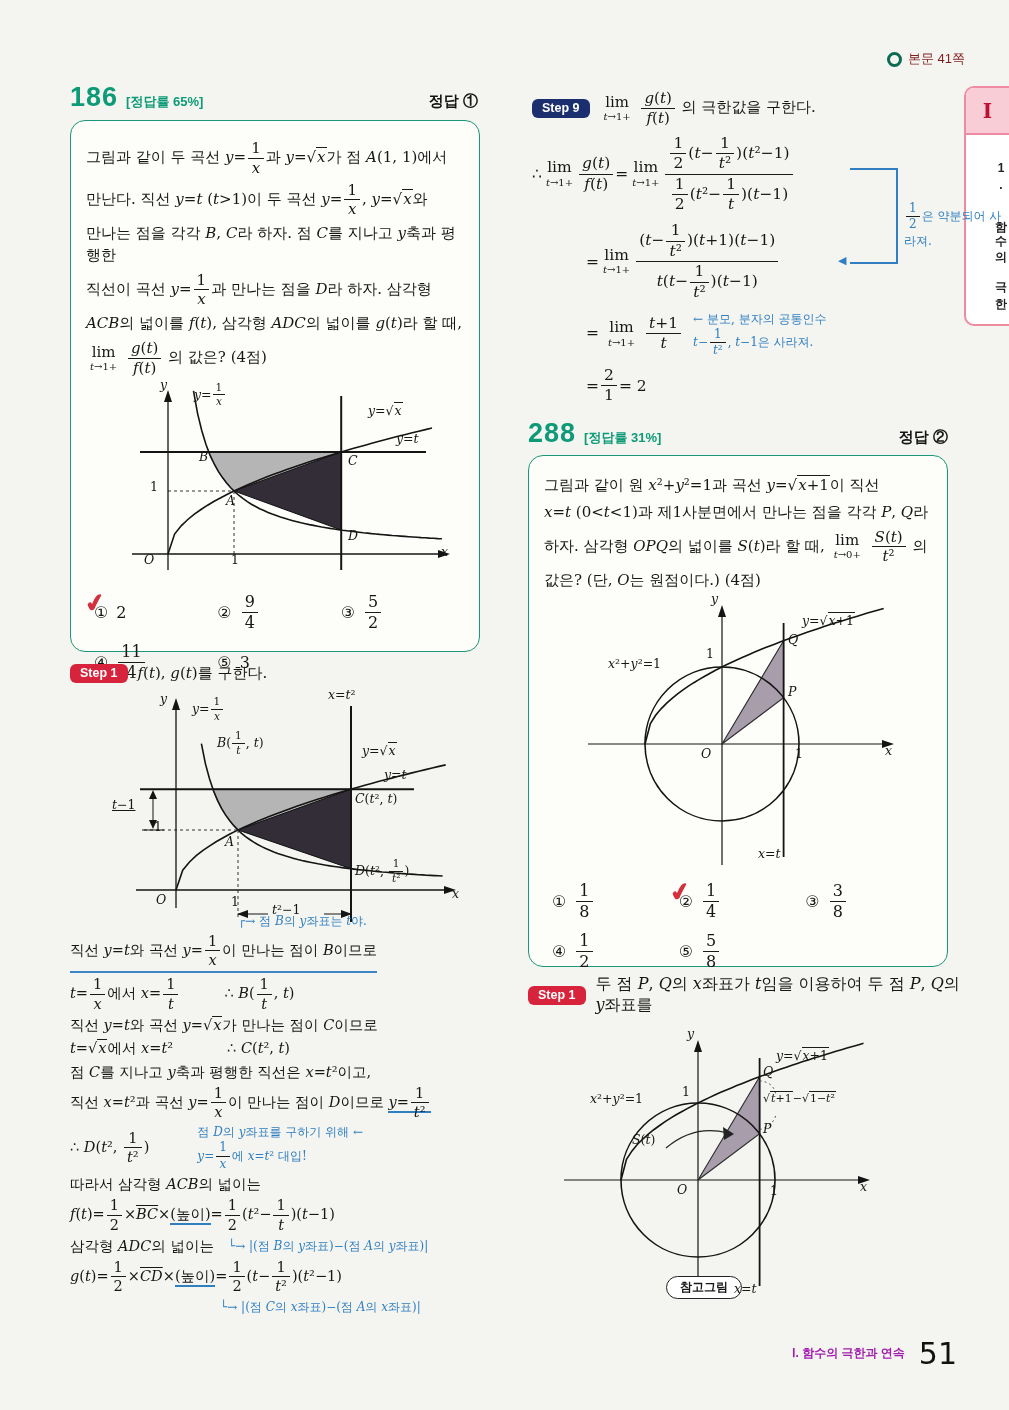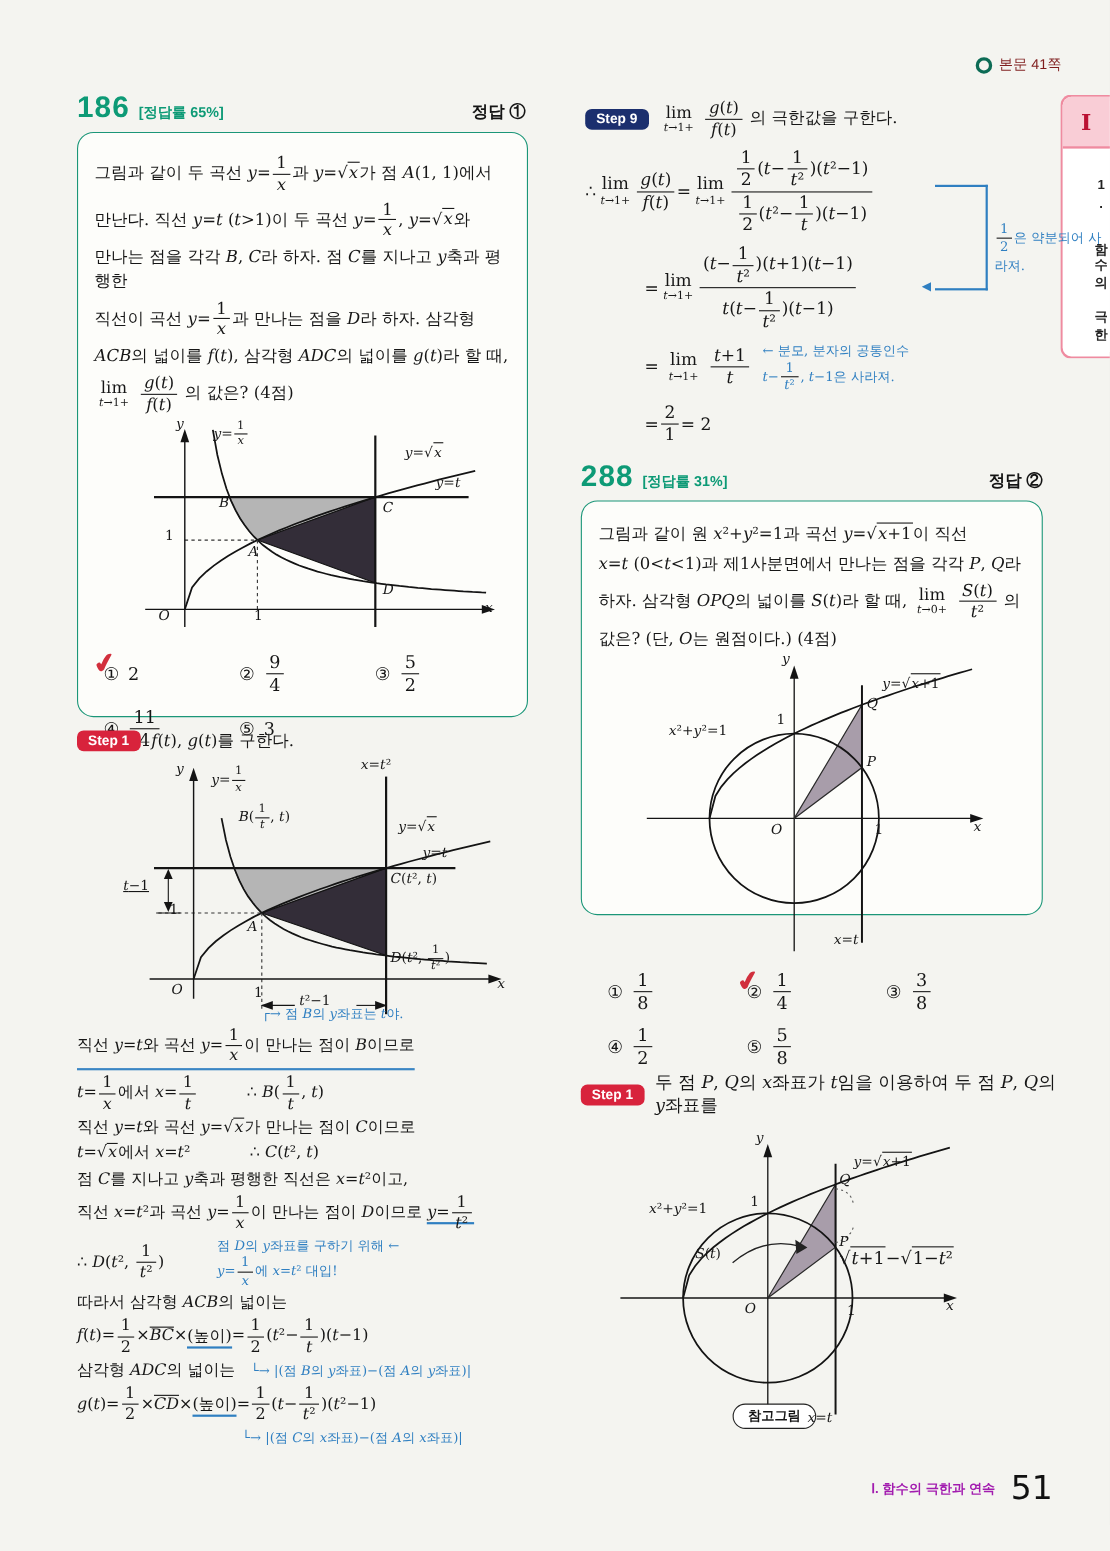--- a/index.html
+++ b/index.html
@@ -33,21 +33,21 @@
   
   .choices{display:grid;grid-template-columns:1fr 1fr 1fr;row-gap:8px;margin:10px 0 0 8px;}
   .choice{position:relative;display:flex;align-items:center;gap:8px;font-size:16px;min-height:42px;}
   .cnum{font-family:"DejaVu Sans",sans-serif;font-size:16px;}
   .chk{position:absolute;left:-9px;top:-4px;color:#cf1f2e;font-size:24px;font-weight:bold;transform:rotate(-12deg);opacity:.92;}
   
   .graph{position:relative;}
   .graph svg{position:absolute;left:0;top:0;}
   .glabel{position:absolute;font-family:"DejaVu Serif",serif;font-size:12.5px;white-space:nowrap;line-height:1.05;}
   .glabel .fr{font-size:10.5px;margin:0 1px;}
-  .glabel.tiny{font-size:16px;margin-top:43px;}
+  .glabel.tiny{font-size:11px;}
   .pill{position:absolute;border:1.4px solid #222;border-radius:13px;padding:2px 13px;font-size:12px;font-weight:bold;background:#fff;}
   
   .sol{position:absolute;width:440px;}
   .sol .mline{font-size:14.5px;margin:3px 0;line-height:1.4;}
   .note{color:#2f7fc1;font-size:12px;font-family:"DejaVu Serif",serif;line-height:1.5;}
   .bl-underline{display:inline-block;border-bottom:2.2px solid #3b86c4;padding-bottom:3px;}
   .rowflex{display:flex;align-items:center;gap:14px;}
   
   .eqs{position:absolute;width:452px;font-family:"DejaVu Serif",serif;}
   .eqrow{display:flex;align-items:center;margin:9px 0;font-size:15.5px;}
@@ -392,21 +392,21 @@
           <span class="fd">2</span>
         </span>은 약분되어 사라져.</div>
   </div>
 
   <div class="probhead" style="left:528px;top:418px;width:420px;">
     <span class="pnum">288</span>
     <span class="prate">[정답률 31%]</span>
     <span class="pans">정답 ②</span>
   </div>
 
-  <div class="pbox" style="left:528px;top:455px;width:420px;height:377px;">
+  <div class="pbox" style="left:528px;top:455px;width:420px;height:512px;">
     <div class="stmt m">
         <div class="mline">그림과 같이 원 <i>x</i>²+<i>y</i>²=1과 곡선 <i>y</i>=<span class="sq">√<span class="sqb"><i>x</i>+1</span></span>이 직선</div>
         <div class="mline"><i>x</i>=<i>t</i> (0&lt;<i>t</i>&lt;1)과 제1사분면에서 만나는 점을 각각 <i>P</i>, <i>Q</i>라</div>
         <div class="mline">하자. 삼각형 <i>OPQ</i>의 넓이를 <i>S</i>(<i>t</i>)라 할 때, <span class="lim">
             <span class="limt">lim</span>
             <span class="limu"><i>t</i>→0+</span>
           </span> <span class="fr">
             <span class="fn"><i>S</i>(<i>t</i>)</span>
             <span class="fd"><i>t</i>²</span>
           </span> 의</div>

